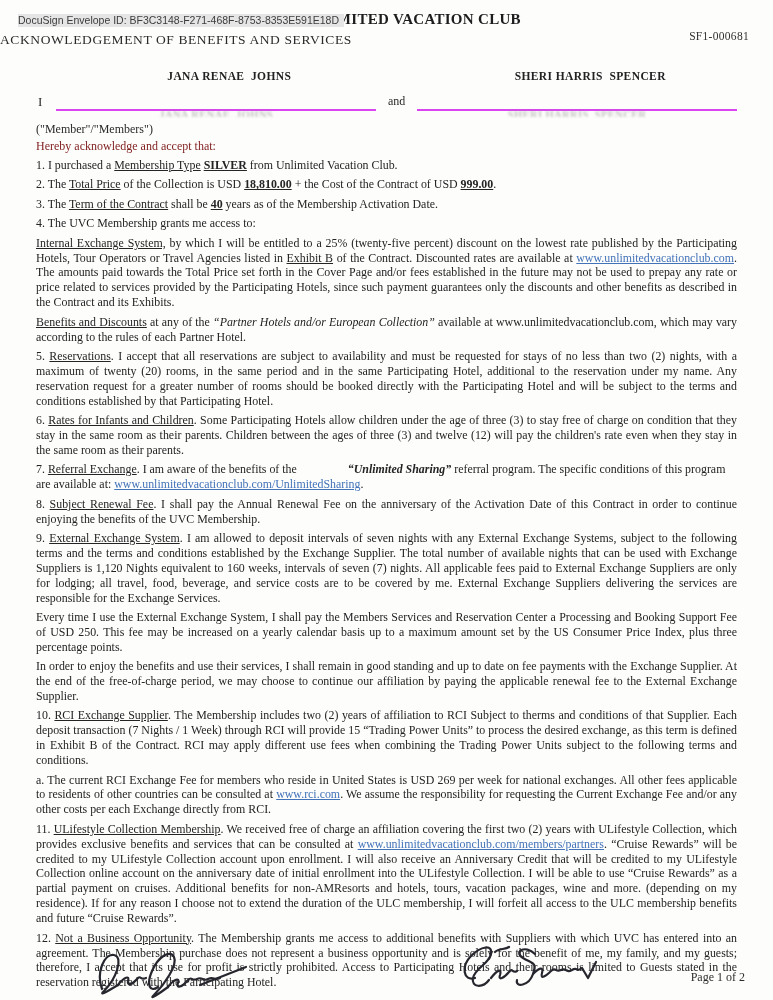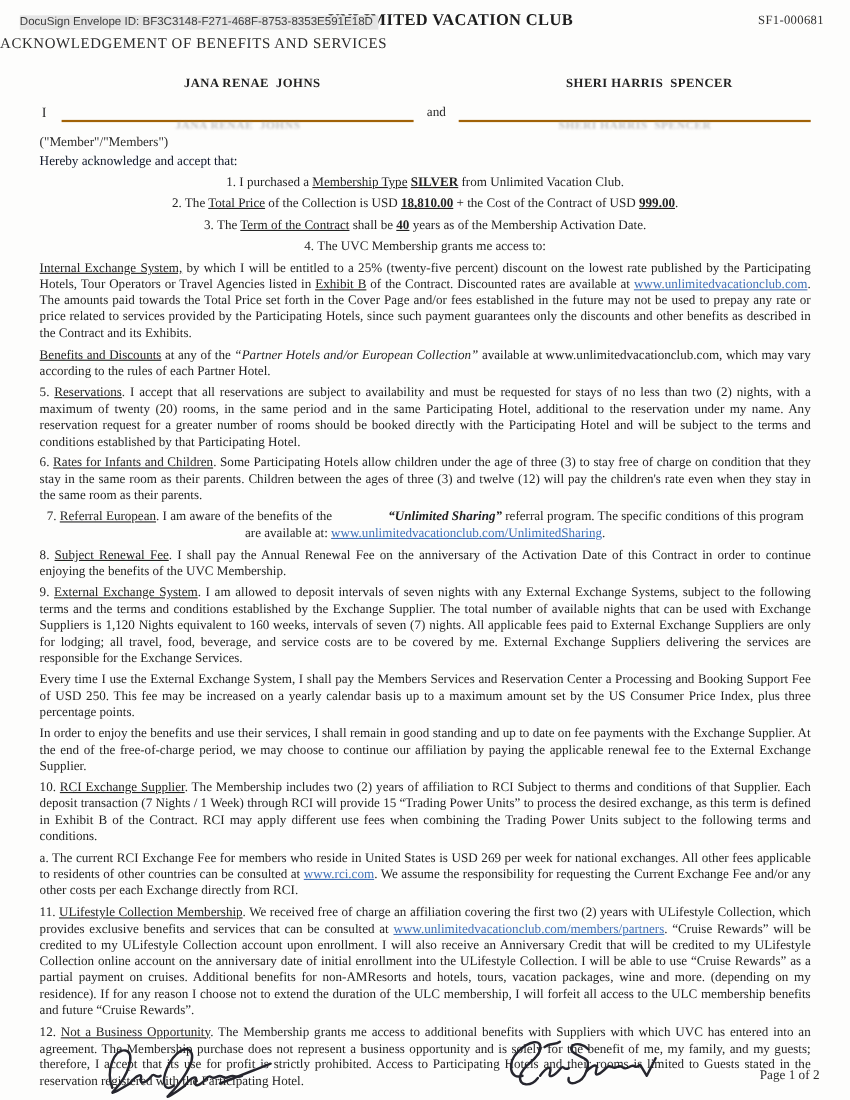--- a/index.html
+++ b/index.html
@@ -18,48 +18,48 @@
     font-size:10.5px;color:#3c3c3c;
     background:#e5e5e5;height:13px;line-height:13px;padding-right:5px;
   }
   .doc-title{
     position:absolute;top:11px;left:0;width:100%;z-index:1;
     text-align:center;text-indent:46px;
     font-weight:bold;font-size:15px;letter-spacing:.3px;color:#1d1d1d;
     white-space:nowrap;
   }
   .doc-number{
-    position:absolute;top:13px;right:24px;z-index:4;
+    position:absolute;top:30px;right:24px;z-index:4;
     font-size:11.5px;color:#303030;letter-spacing:.3px;
   }
   .subtitle{
     position:absolute;top:32px;left:0;width:100%;
     text-align:left;font-size:13.5px;letter-spacing:.6px;color:#2b2b2b;
     white-space:nowrap;
   }
   
   .content{position:absolute;top:58px;left:36px;right:36px;}
   .parties{display:flex;align-items:flex-end;}
   .i-prefix{font-size:13px;padding:0 14px 1px 2px;color:#2a2a2a;}
   .name-field{
-    flex:1;position:relative;border-bottom:2px solid #a16207;
+    flex:1;position:relative;border-bottom:2px solid #d946ef;
     text-align:center;font-weight:bold;font-size:11.5px;letter-spacing:.4px;
     padding-bottom:3px;color:#222;white-space:pre;
   }
   .name-ghost{
     position:absolute;top:100%;left:0;right:0;height:8px;overflow:hidden;
     text-align:center;font-weight:bold;font-size:10.5px;color:#8a8a8a;
     filter:blur(1.2px);opacity:.5;white-space:pre;
   }
   .and-label{font-size:12px;padding:0 12px 2px 12px;color:#2a2a2a;}
   .member-note{margin-top:11px;font-size:12px;color:#2a2a2a;}
-  .hereby-line{margin-top:2px;font-size:12px;color:#0f172a;}
+  .hereby-line{margin-top:2px;font-size:12px;color:#7f1d1d;}
   
   .doc-body{margin-top:4px;font-size:11.9px;line-height:14.9px;color:#242424;}
-  .doc-body p{margin:0 0 4.5px 0;text-align:center;}
+  .doc-body p{margin:0 0 4.5px 0;text-align:left;}
   .doc-body p.justify{text-align:justify;}
   .u{text-decoration:underline;}
   .b{font-weight:bold;}
   .bu{font-weight:bold;text-decoration:underline;}
   .i{font-style:italic;}
   .bi{font-weight:bold;font-style:italic;margin-left:48px;}
   .link{color:#4272b8;text-decoration:underline;}
   
   .sig{position:absolute;z-index:5;}
   .sig svg path{fill:none;stroke:#26262e;stroke-width:2.2;stroke-linecap:round;stroke-linejoin:round;}
@@ -97,21 +97,21 @@
 
     <div class="doc-body">
         <p><span>1. I purchased a </span><span class="u">Membership Type</span><span> </span><span class="bu">SILVER</span><span> from Unlimited Vacation Club.</span></p>
         <p><span>2. The </span><span class="u">Total Price</span><span> of the Collection is USD </span><span class="bu">18,810.00</span><span> + the Cost of the Contract of USD </span><span class="bu">999.00</span><span>.</span></p>
         <p><span>3. The </span><span class="u">Term of the Contract</span><span> shall be </span><span class="bu">40</span><span> years as of the Membership Activation Date.</span></p>
         <p><span>4. The UVC Membership grants me access to:</span></p>
         <p class="justify"><span class="u">Internal Exchange System,</span><span> by which I will be entitled to a 25% (twenty-five percent) discount on the lowest rate published by the Participating Hotels, Tour Operators or Travel Agencies listed in </span><span class="u">Exhibit B</span><span> of the Contract. Discounted rates are available at </span><span class="link">www.unlimitedvacationclub.com</span><span>. The amounts paid towards the Total Price set forth in the Cover Page and/or fees established in the future may not be used to prepay any rate or price related to services provided by the Participating Hotels, since such payment guarantees only the discounts and other benefits as described in the Contract and its Exhibits.</span></p>
         <p class="justify"><span class="u">Benefits and Discounts</span><span> at any of the </span><span class="i">“Partner Hotels and/or European Collection”</span><span> available at www.unlimitedvacationclub.com, which may vary according to the rules of each Partner Hotel.</span></p>
         <p class="justify"><span>5. </span><span class="u">Reservations</span><span>. I accept that all reservations are subject to availability and must be requested for stays of no less than two (2) nights, with a maximum of twenty (20) rooms, in the same period and in the same Participating Hotel, additional to the reservation under my name. Any reservation request for a greater number of rooms should be booked directly with the Participating Hotel and will be subject to the terms and conditions established by that Participating Hotel.</span></p>
         <p class="justify"><span>6. </span><span class="u">Rates for Infants and Children</span><span>. Some Participating Hotels allow children under the age of three (3) to stay free of charge on condition that they stay in the same room as their parents. Children between the ages of three (3) and twelve (12) will pay the children's rate even when they stay in the same room as their parents.</span></p>
-        <p><span>7. </span><span class="u">Referral European</span><span>. I am aware of the benefits of the </span><span class="bi">“Unlimited Sharing”</span><span> referral program. The specific conditions of this program are available at: </span><span class="link">www.unlimitedvacationclub.com/UnlimitedSharing</span><span>.</span></p>
+        <p><span>7. </span><span class="u">Referral Exchange</span><span>. I am aware of the benefits of the </span><span class="bi">“Unlimited Sharing”</span><span> referral program. The specific conditions of this program are available at: </span><span class="link">www.unlimitedvacationclub.com/UnlimitedSharing</span><span>.</span></p>
         <p class="justify"><span>8. </span><span class="u">Subject Renewal Fee</span><span>. I shall pay the Annual Renewal Fee on the anniversary of the Activation Date of this Contract in order to continue enjoying the benefits of the UVC Membership.</span></p>
         <p class="justify"><span>9. </span><span class="u">External Exchange System</span><span>. I am allowed to deposit intervals of seven nights with any External Exchange Systems, subject to the following terms and the terms and conditions established by the Exchange Supplier. The total number of available nights that can be used with Exchange Suppliers is 1,120 Nights equivalent to 160 weeks, intervals of seven (7) nights. All applicable fees paid to External Exchange Suppliers are only for lodging; all travel, food, beverage, and service costs are to be covered by me. External Exchange Suppliers delivering the services are responsible for the Exchange Services.</span></p>
         <p class="justify"><span>Every time I use the External Exchange System, I shall pay the Members Services and Reservation Center a Processing and Booking Support Fee of USD 250. This fee may be increased on a yearly calendar basis up to a maximum amount set by the US Consumer Price Index, plus three percentage points.</span></p>
         <p class="justify"><span>In order to enjoy the benefits and use their services, I shall remain in good standing and up to date on fee payments with the Exchange Supplier. At the end of the free-of-charge period, we may choose to continue our affiliation by paying the applicable renewal fee to the External Exchange Supplier.</span></p>
         <p class="justify"><span>10. </span><span class="u">RCI Exchange Supplier</span><span>. The Membership includes two (2) years of affiliation to RCI Subject to therms and conditions of that Supplier. Each deposit transaction (7 Nights / 1 Week) through RCI will provide 15 “Trading Power Units” to process the desired exchange, as this term is defined in Exhibit B of the Contract. RCI may apply different use fees when combining the Trading Power Units subject to the following terms and conditions.</span></p>
         <p class="justify"><span>a. The current RCI Exchange Fee for members who reside in United States is USD 269 per week for national exchanges. All other fees applicable to residents of other countries can be consulted at </span><span class="link">www.rci.com</span><span>. We assume the responsibility for requesting the Current Exchange Fee and/or any other costs per each Exchange directly from RCI.</span></p>
         <p class="justify"><span>11. </span><span class="u">ULifestyle Collection Membership</span><span>. We received free of charge an affiliation covering the first two (2) years with ULifestyle Collection, which provides exclusive benefits and services that can be consulted at </span><span class="link">www.unlimitedvacationclub.com/members/partners</span><span>. “Cruise Rewards” will be credited to my ULifestyle Collection account upon enrollment. I will also receive an Anniversary Credit that will be credited to my ULifestyle Collection online account on the anniversary date of initial enrollment into the ULifestyle Collection. I will be able to use “Cruise Rewards” as a partial payment on cruises. Additional benefits for non-AMResorts and hotels, tours, vacation packages, wine and more. (depending on my residence). If for any reason I choose not to extend the duration of the ULC membership, I will forfeit all access to the ULC membership benefits and future “Cruise Rewards”.</span></p>
         <p class="justify"><span>12. </span><span class="u">Not a Business Opportunity</span><span>. The Membership grants me access to additional benefits with Suppliers with which UVC has entered into an agreement. The Membership purchase does not represent a business opportunity and is solely for the benefit of me, my family, and my guests; therefore, I accept that its use for profit is strictly prohibited. Access to Participating Hotels and their rooms is limited to Guests stated in the reservation registered with the Participating Hotel.</span></p>
       </div>
   </div>

